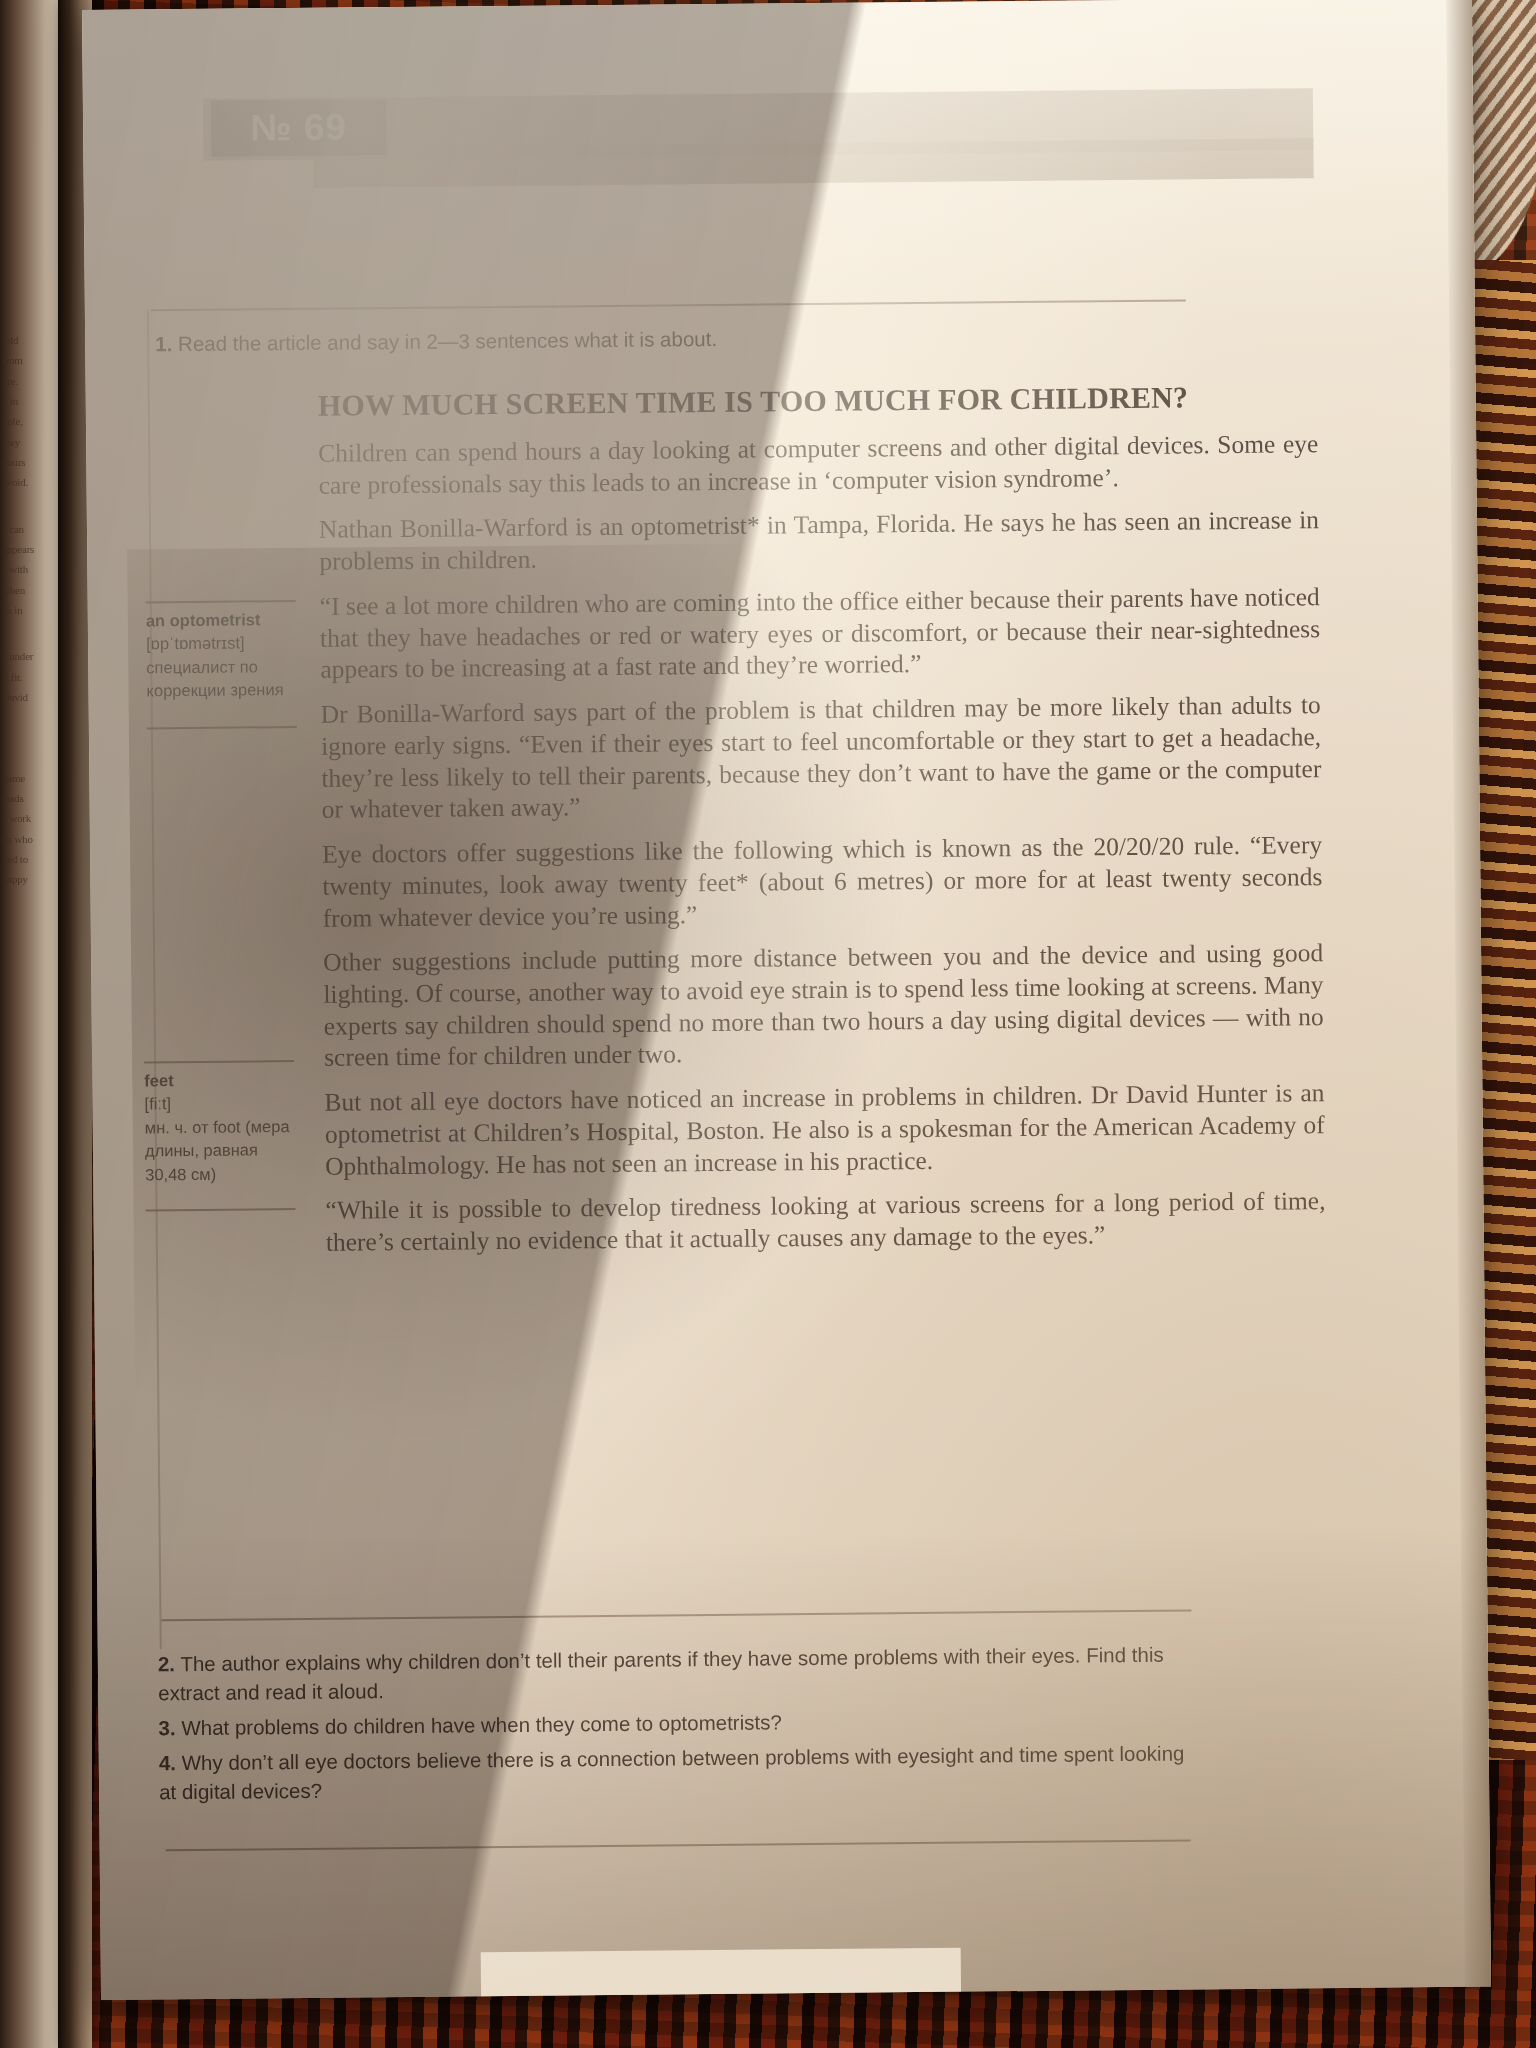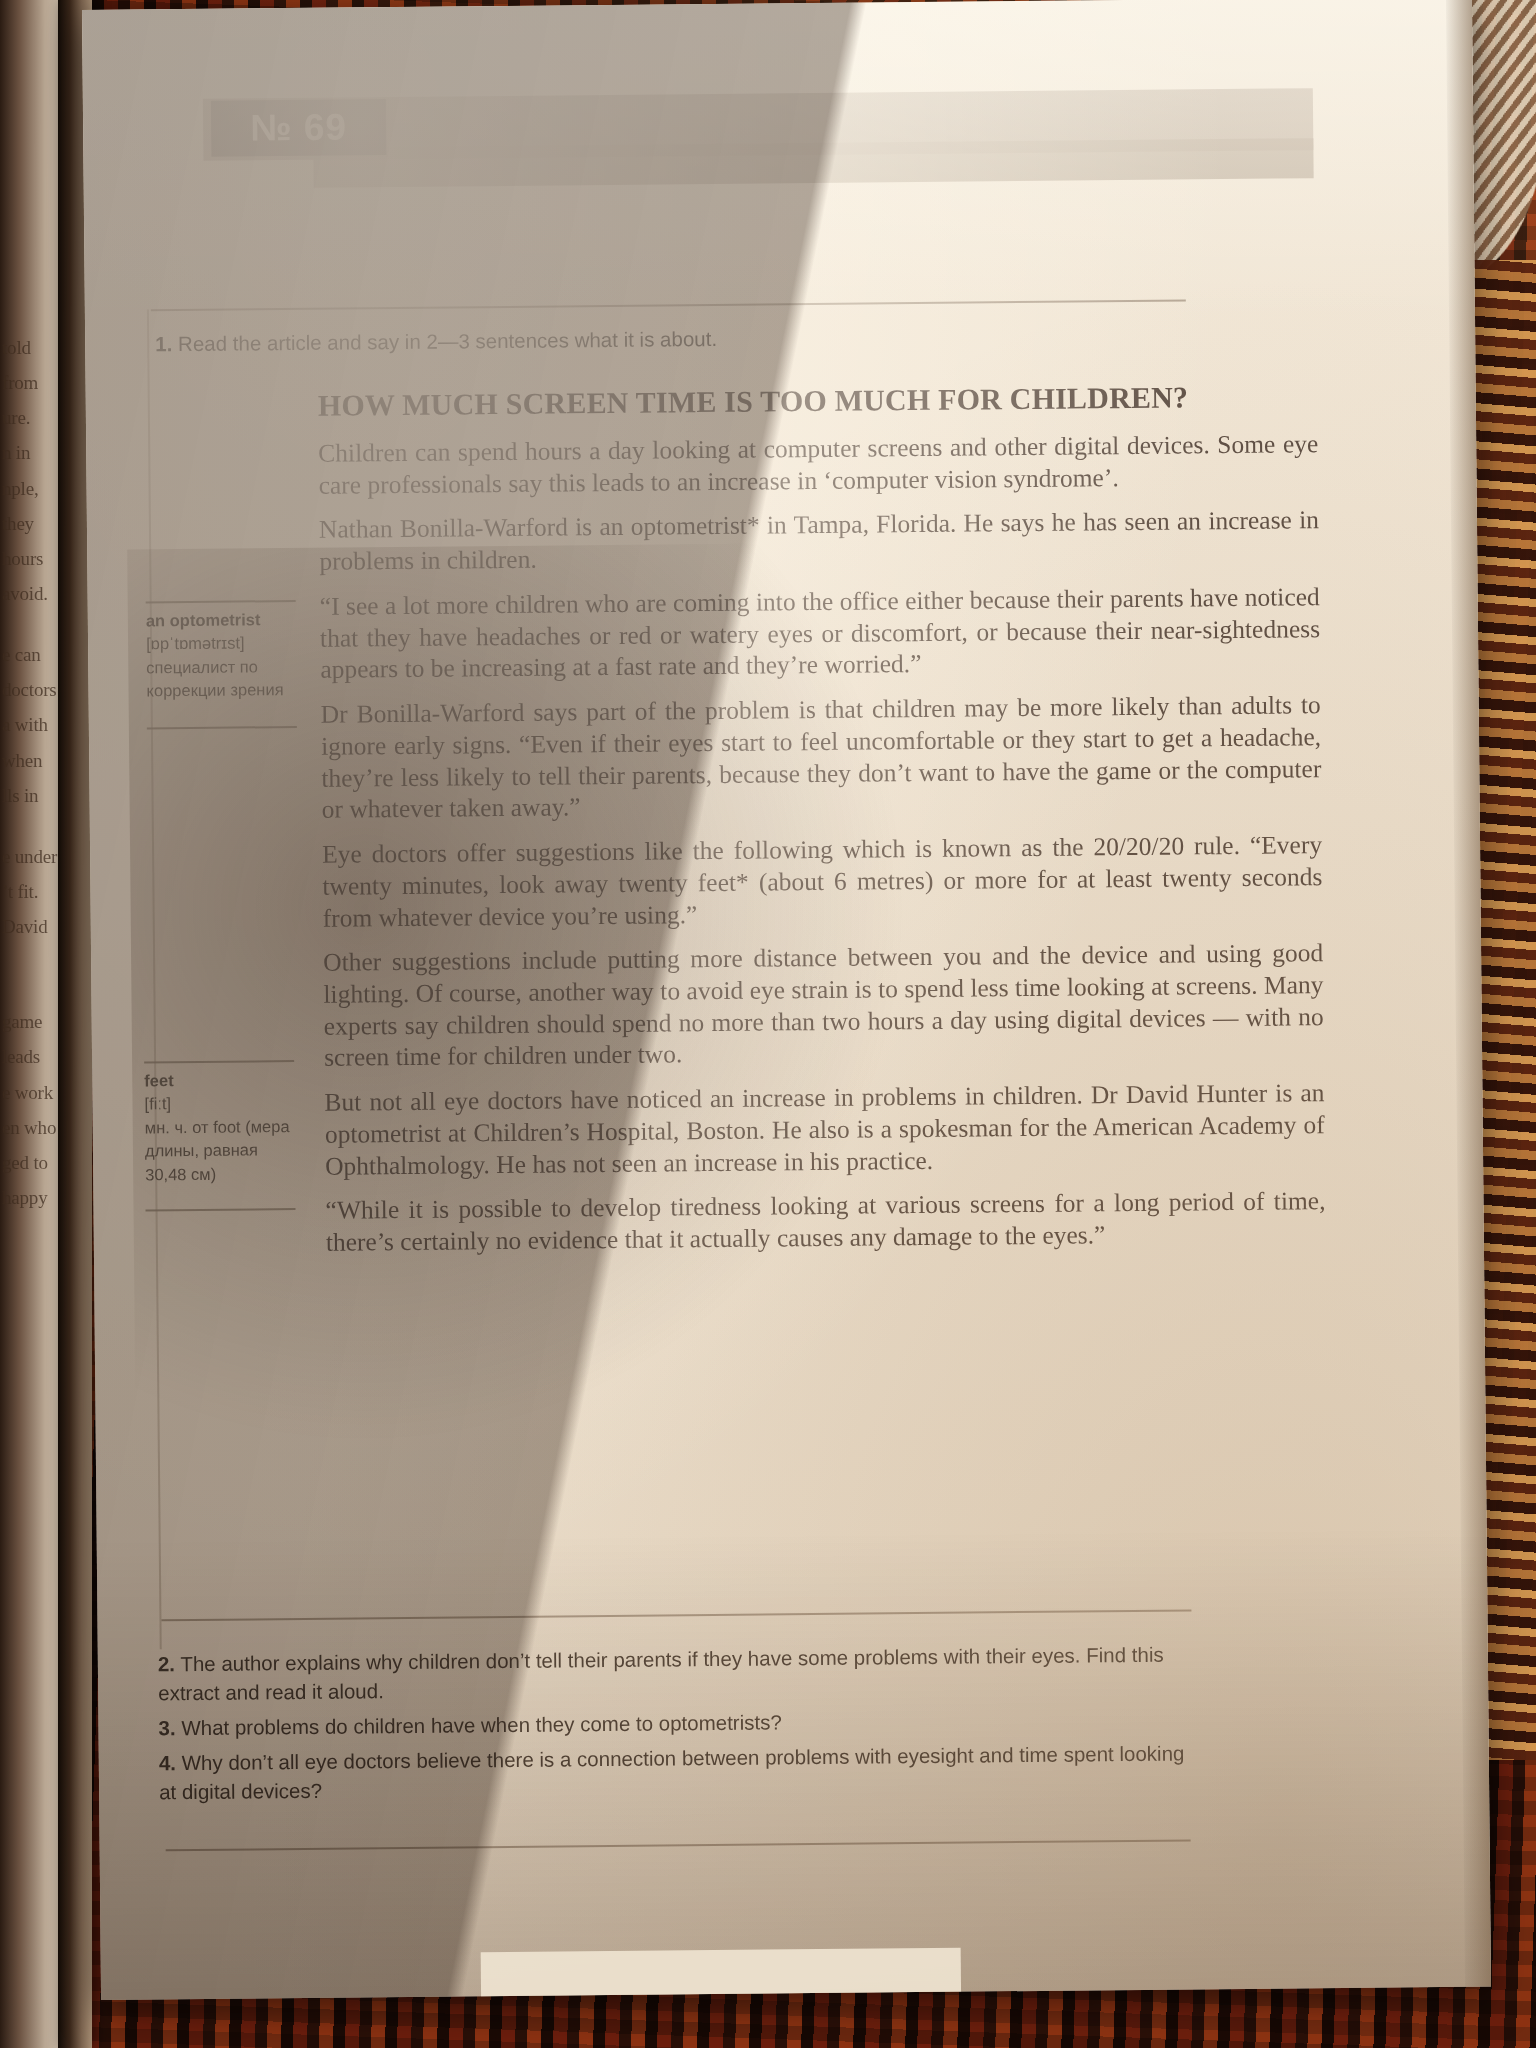--- a/index.html
+++ b/index.html
@@ -77,21 +77,21 @@
     width: 64px;
     height: 2048px;
     background: linear-gradient(90deg,#2a1b12 0%, #6b5241 30%, #b9a793 70%, #cfc0ad 100%);
   }
   .left-text-col {
     position: absolute;
     left: 0;
     top: 330px;
     width: 58px;
     font-family: "Liberation Serif", serif;
-    font-size: 19px;
+    font-size: 11px;
     line-height: 1.85;
     color: #3c2a1d;
     opacity: 0.72;
     padding-left: 2px;
     letter-spacing: -0.2px;
   }
   .left-text-col div { white-space: nowrap; }
   .left-gap { height: 26px; }
 
   .gutter {
@@ -307,21 +307,21 @@
       <div>told</div>
       <div>from</div>
       <div>ure.</div>
       <div>n in</div>
       <div>nple,</div>
       <div>they</div>
       <div>hours</div>
       <div>avoid.</div>
       <div class="left-gap"></div>
       <div>e can</div>
-      <div>doctors</div>
+      <div>appears</div>
       <div>a with</div>
       <div>when</div>
       <div>lls in</div>
       <div class="left-gap"></div>
       <div>e under</div>
       <div>’t fit.</div>
       <div>David</div>
       <div class="left-gap" style="height:60px"></div>
       <div>game</div>
       <div>leads</div>

